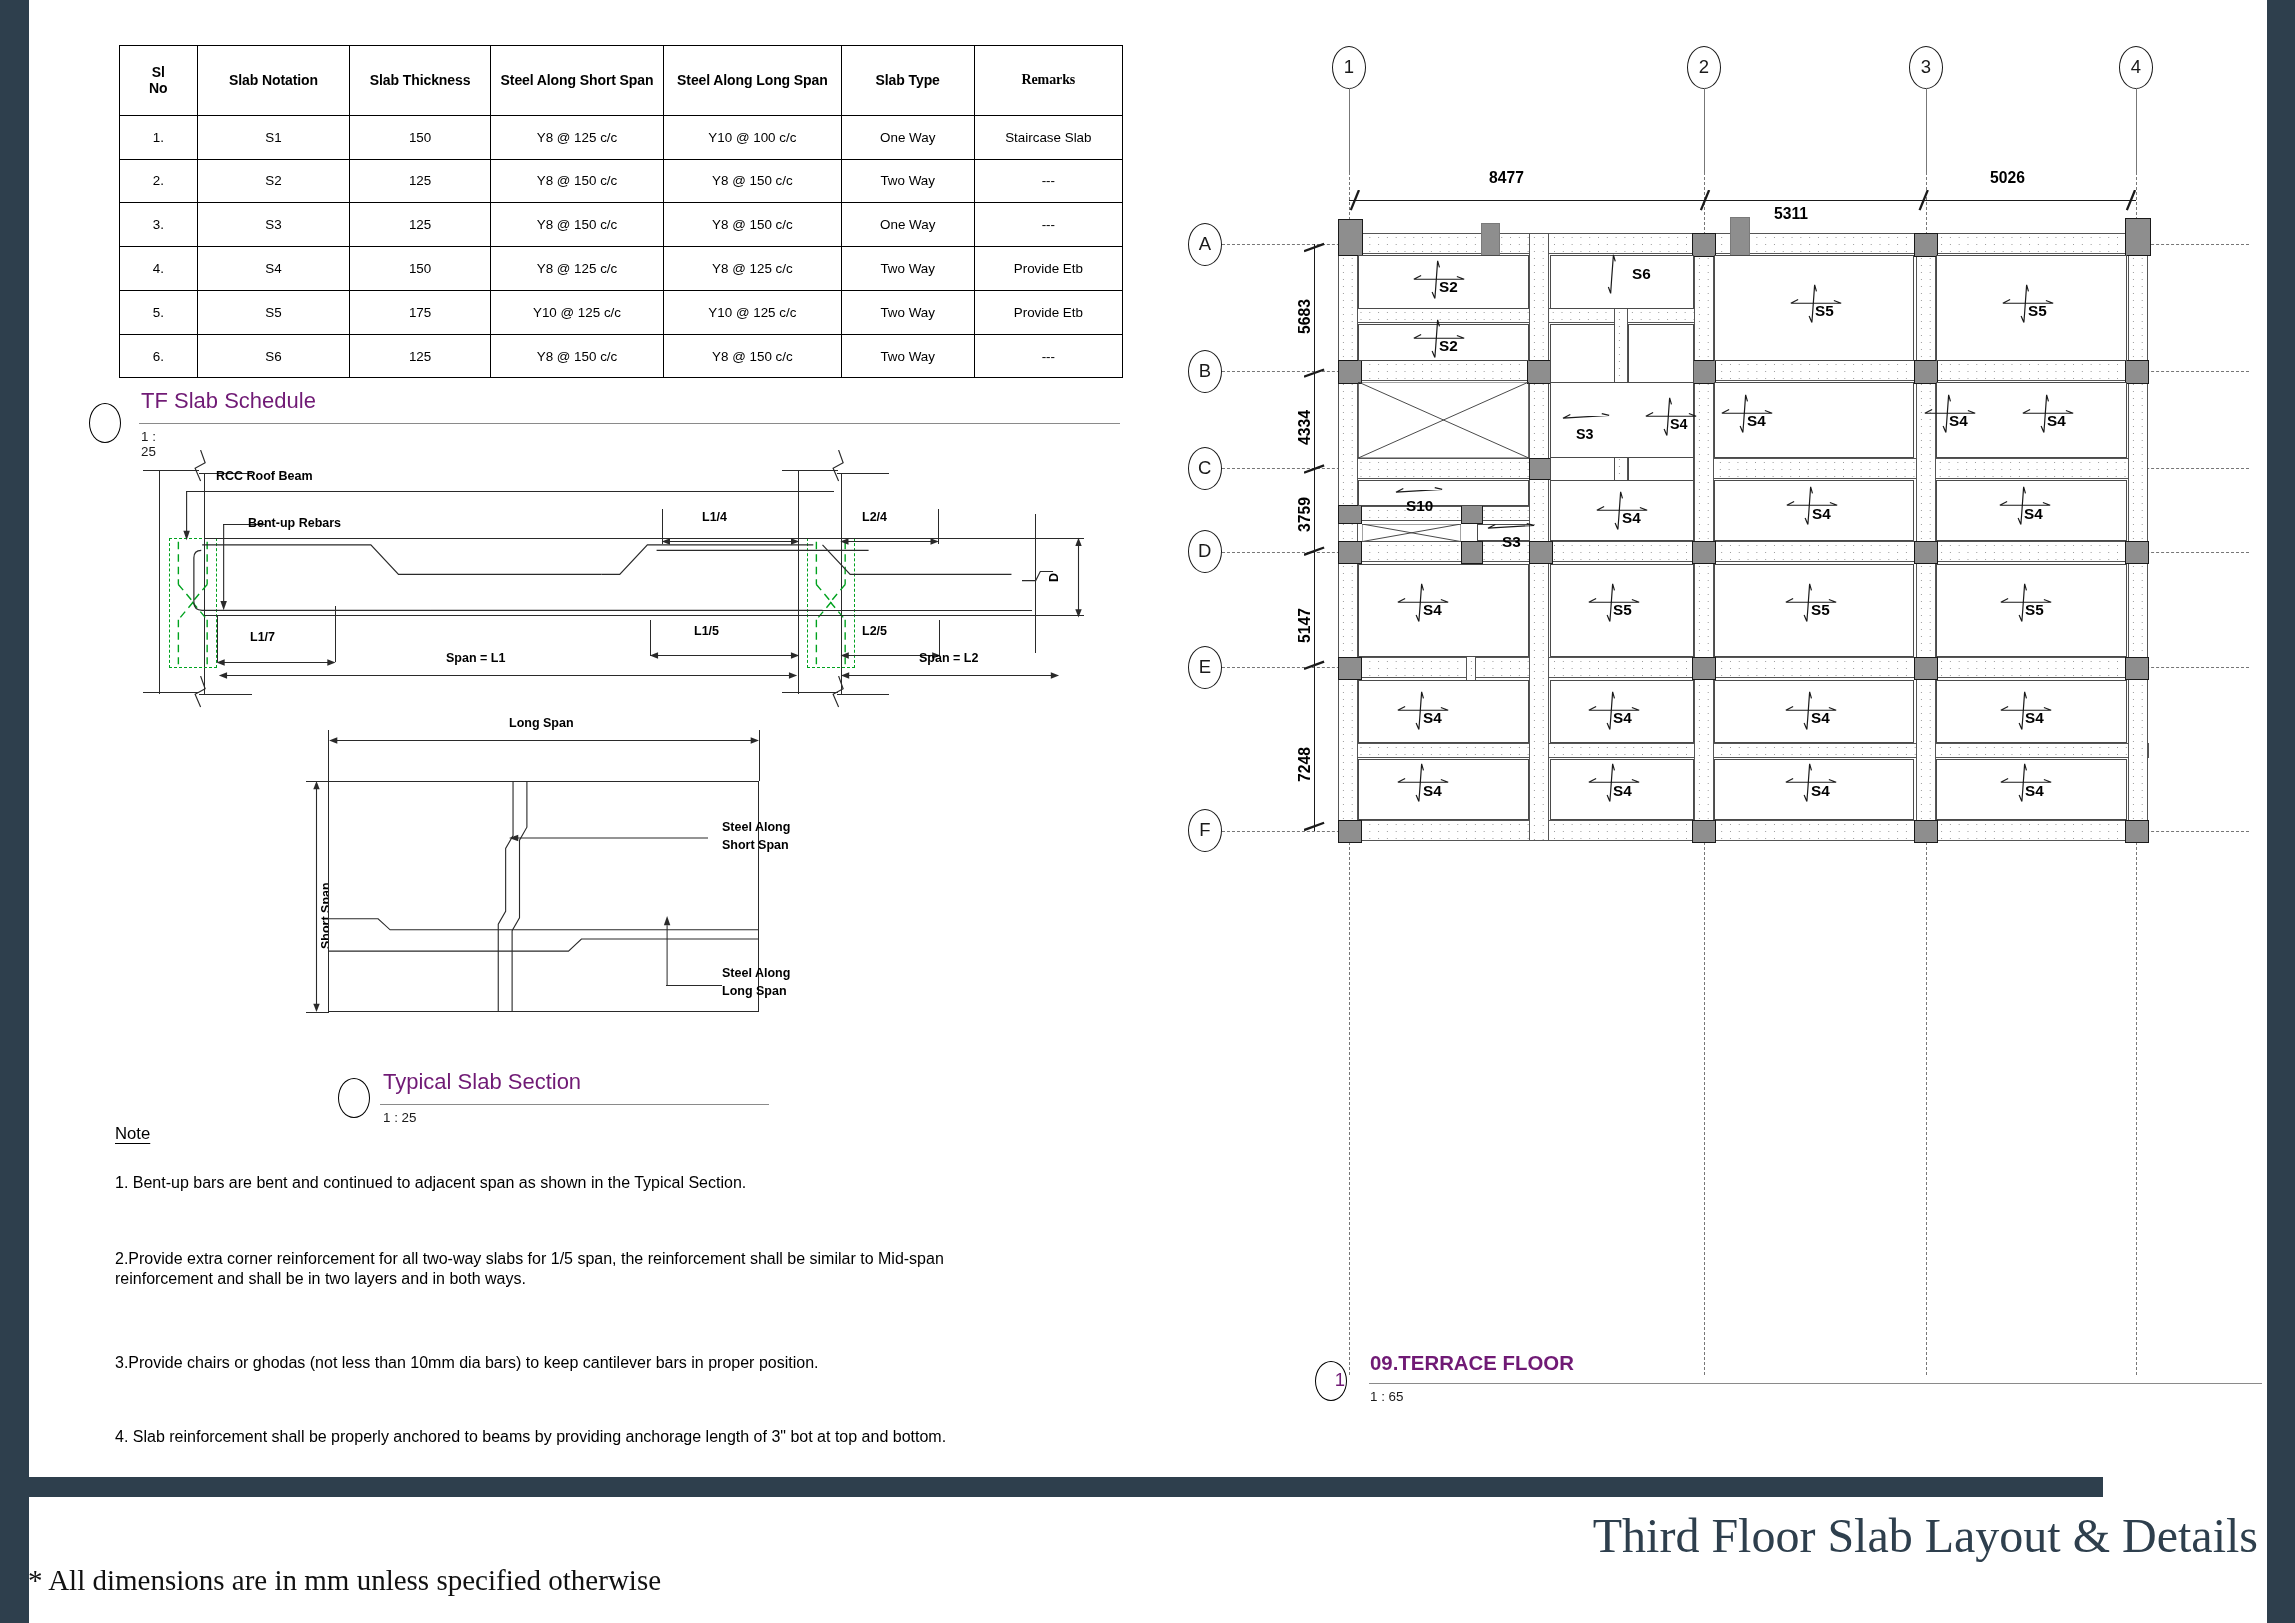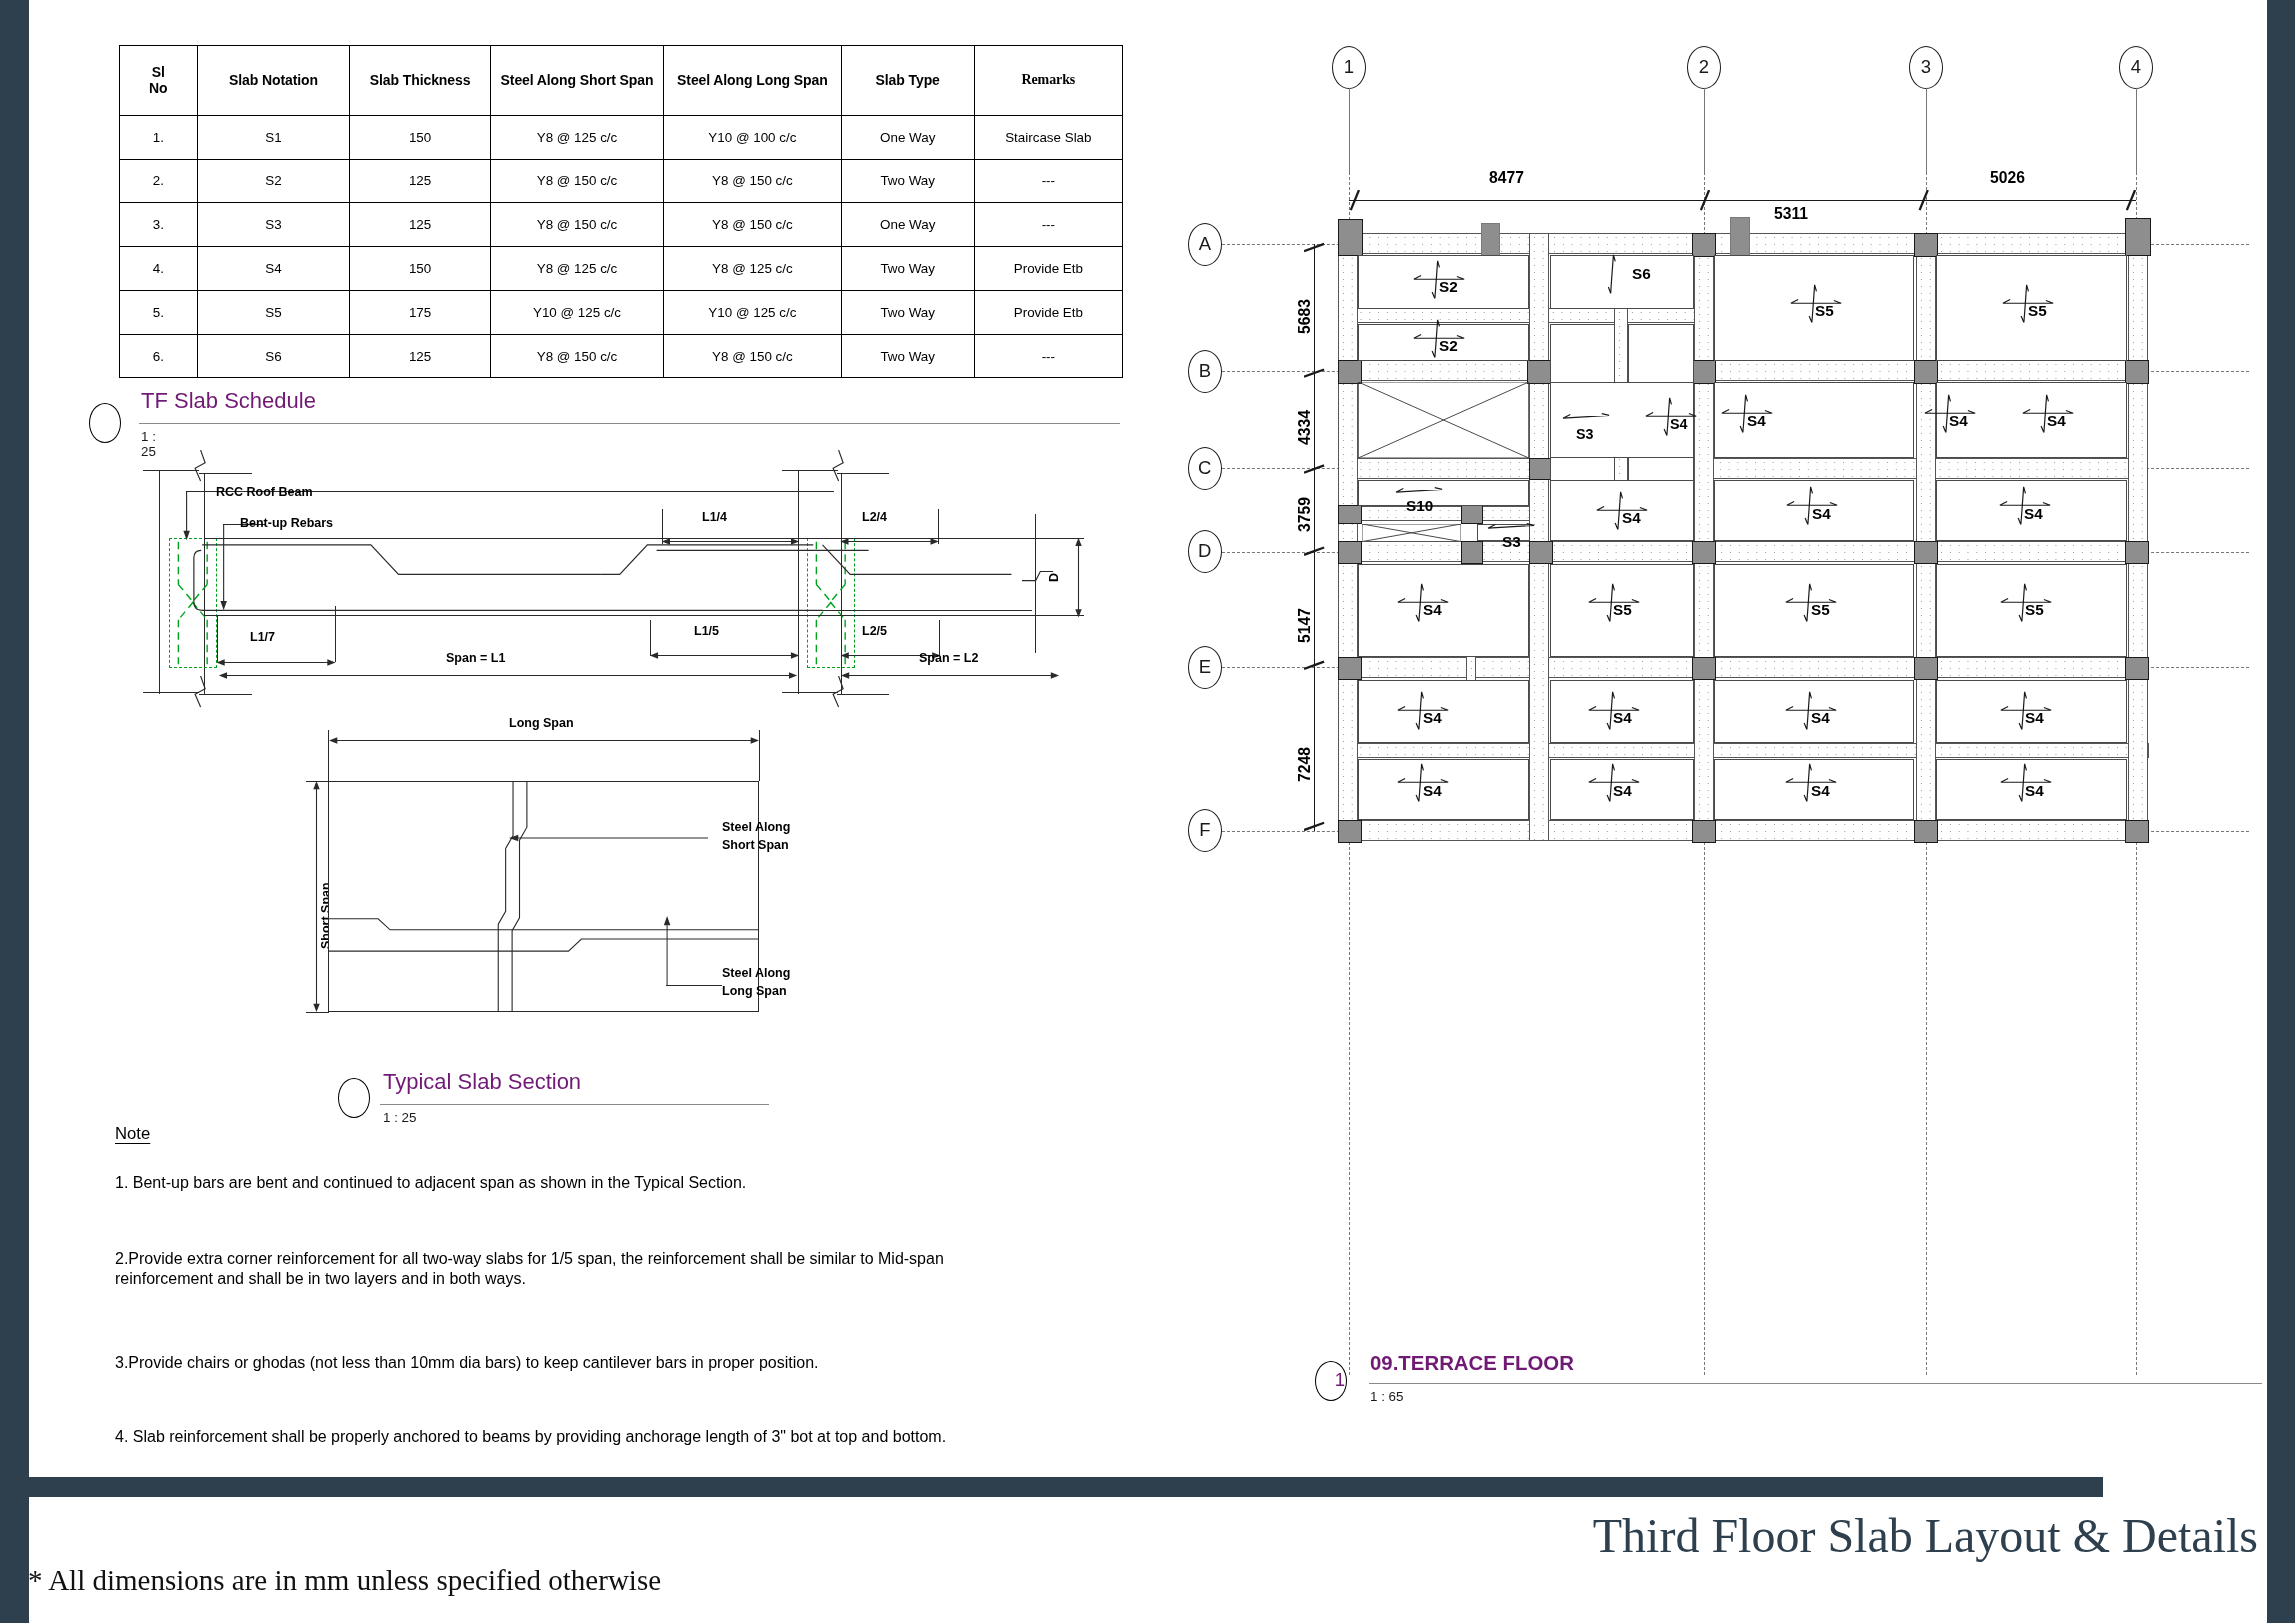--- a/index.html
+++ b/index.html
@@ -219,28 +219,28 @@
     <path d="M530,170 L1380,170" stroke="#2a2a2a" stroke-width="2.6" fill="none"></path>
     <path d="M1020,40 L1480,40" stroke="#2a2a2a" stroke-width="2.6" fill="none"></path>
     <path d="M1380,28 L1440,92 L1790,92" stroke="#2a2a2a" stroke-width="2.6" fill="none"></path>
   </svg>
 
   <div class="ln ln-h" style="left:186px;top:491px;width:648px;"></div>
   <svg style="position:absolute;left:181px;top:491px;" width="14" height="51" viewBox="0 0 30 110">
     <path d="M12,0 L12,96" stroke="#2a2a2a" stroke-width="2.4"></path>
     <path d="M12,106 L5,86 L19,86 Z" fill="#2a2a2a"></path>
   </svg>
-  <div class="lbl" style="left:216px;top:485px;">RCC Roof Beam</div>
+  <div class="lbl" style="left:216px;top:469px;">RCC Roof Beam</div>
 
   <div class="ln ln-h" style="left:223px;top:524px;width:42px;"></div>
   <svg style="position:absolute;left:219px;top:524px;" width="13" height="88" viewBox="0 0 28 190">
     <path d="M10,0 L10,174" stroke="#2a2a2a" stroke-width="2.4"></path>
     <path d="M10,186 L3,166 L17,166 Z" fill="#2a2a2a"></path>
   </svg>
-  <div class="lbl" style="left:240px;top:516px;">Bent-up Rebars</div>
+  <div class="lbl" style="left:248px;top:516px;">Bent-up Rebars</div>
 
   <div class="ln ln-v" style="left:662px;top:509px;height:35px;"></div>
   <div class="ln ln-v" style="left:798px;top:504px;height:39px;"></div>
   <svg style="position:absolute;left:661px;top:536px;" width="139" height="11" viewBox="0 0 300 24">
     <line x1="6" y1="12" x2="294" y2="12" stroke="#2a2a2a" stroke-width="2.4"></line>
     <path d="M0,12 L18,5 L18,19 Z" fill="#2a2a2a"></path>
     <path d="M300,12 L282,5 L282,19 Z" fill="#2a2a2a"></path>
   </svg>
   <div class="lbl" style="left:702px;top:510px;">L1/4</div>
 

